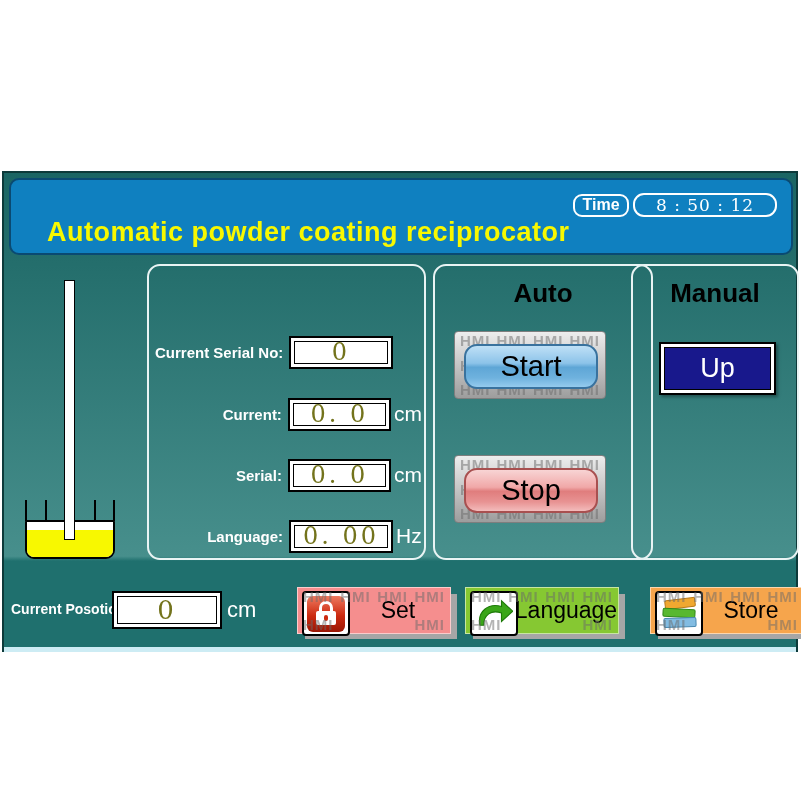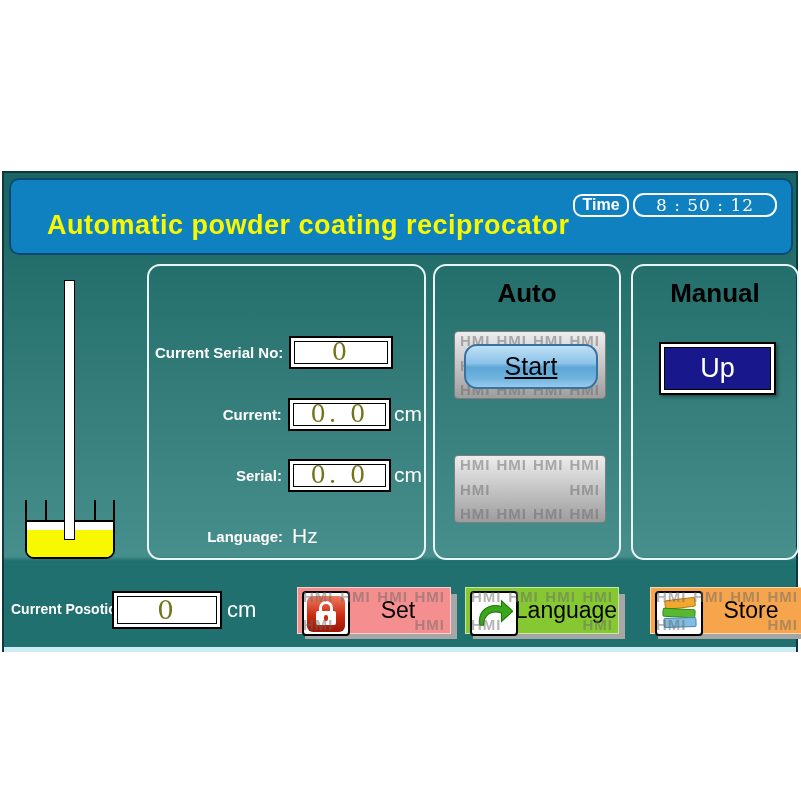--- a/index.html
+++ b/index.html
@@ -13,39 +13,39 @@
     border:2px solid #0d3a3a; border-bottom:none;
   }
   .bottom-strip { position:absolute; left:0; bottom:0; width:100%; height:5px; background:#cdecf4; }
 
   
   .header {
     position:absolute; left:5px; top:5px; width:784px; height:77px;
     background:#0f80c0; border:2px solid #0a4a72; border-radius:10px;
   }
   .title {
-    position:absolute; left:36px; top:9px; height:100%; display:flex; align-items:center;
+    position:absolute; left:36px; top:16px; height:100%; display:flex; align-items:center;
     color:#f8f800; font-size:27px; font-weight:bold; letter-spacing:0.5px;
   }
   .datetime { position:absolute; right:14px; top:13px; display:flex; flex-direction:column; gap:4px; }
   .dt-row { display:flex; gap:4px; align-items:center; }
   .dt-label {
     width:56px; height:23px; border:2px solid #ffffff; border-radius:9px;
     color:#ffffff; font-size:16px; font-weight:bold; display:flex; align-items:center; justify-content:center;
   }
   .dt-value {
     width:144px; height:24px; border:2px solid #ffffff; border-radius:11px;
     color:#ffffff; font-family:"DejaVu Serif", serif; font-size:17px;
     display:flex; align-items:center; justify-content:center; letter-spacing:1px;
   }
 
   
   .panel { position:absolute; border:2px solid #e9f4f4; border-radius:13px; }
   .fields-panel  { left:143px; top:91px; width:279px; height:296px; }
-  .auto-panel    { left:429px; top:91px; width:188px; height:296px; }
+  .auto-panel    { left:429px; top:91px; width:220px; height:296px; }
   .manual-panel  { left:627px; top:91px; width:168px; height:296px; }
   .panel-heading { position:absolute; top:12px; left:0; width:100%; text-align:center;
                    color:#000000; font-size:26px; font-weight:bold; }
 
   
   .frow { position:absolute; left:6px; right:2px; height:34px; display:flex; align-items:center;margin-top:24px; }
   .frow .flabel { width:128px; text-align:right; margin-right:6px; color:#ffffff;
                   font-size:15px; font-weight:bold; white-space:nowrap; }
   .valuebox {
     width:104px; height:33px; background:#ffffff; border:2px solid #000000;
@@ -65,21 +65,21 @@
   
   .btn-frame {
     position:absolute; left:19px; width:152px; height:68px;
     background:linear-gradient(180deg,#ededed 0%, #c9c9c9 45%, #9d9d9d 100%);
     border:1px solid #7e7e7e; border-radius:4px; overflow:hidden;
   }
   .btn-frame.start { top:65px; } .btn-frame.stop { top:189px; }
   .glass-btn {
     position:absolute; left:9px; top:12px; width:134px; height:45px; z-index:2;
     border-radius:13px; display:flex; align-items:center; justify-content:center;
-    font-size:25px; color:#000000; cursor:pointer;text-decoration:underline;
+    font-size:29px; color:#000000; cursor:pointer;
   }
   .glass-btn.blue {
     background:linear-gradient(180deg,#bfe0f6 0%, #8cc3e9 42%, #5ea6d6 52%, #6fb2de 78%, #95cbee 100%);
     border:2px solid #39729e;
   }
   .glass-btn.pink {
     background:linear-gradient(180deg,#f8d4d4 0%, #f0a8a8 42%, #e07d7d 52%, #e89393 78%, #f3bcbc 100%);
     border:2px solid #a85050;
   }
 
@@ -178,20 +178,21 @@
         <div class="valuebox">0. 0</div>
         <div class="funit">cm</div>
       </div>
       <div class="frow" style="top:168px">
         <div class="flabel">Serial:</div>
         <div class="valuebox">0. 0</div>
         <div class="funit">cm</div>
       </div>
       <div class="frow" style="top:229px">
         <div class="flabel">Language:</div>
+        <div class="valuebox">0. 00</div>
         <div class="funit">Hz</div>
       </div>
     </div>
 
     <div class="panel auto-panel">
       <div class="panel-heading">Auto</div>
 
       <div class="btn-frame start">
         <div class="wm">
           <div class="r">
@@ -226,20 +227,21 @@
               <span>HMI</span>
               <span>HMI</span>
             </div>
           <div class="r">
               <span>HMI</span>
               <span>HMI</span>
               <span>HMI</span>
               <span>HMI</span>
             </div>
         </div>
+        <div class="glass-btn pink">Stop</div>
       </div>
     </div>
 
     <div class="panel manual-panel">
       <div class="panel-heading">Manual</div>
       <div class="navy-btn up">
         <div class="navy-inner">Up</div>
       </div>
     </div>
 

